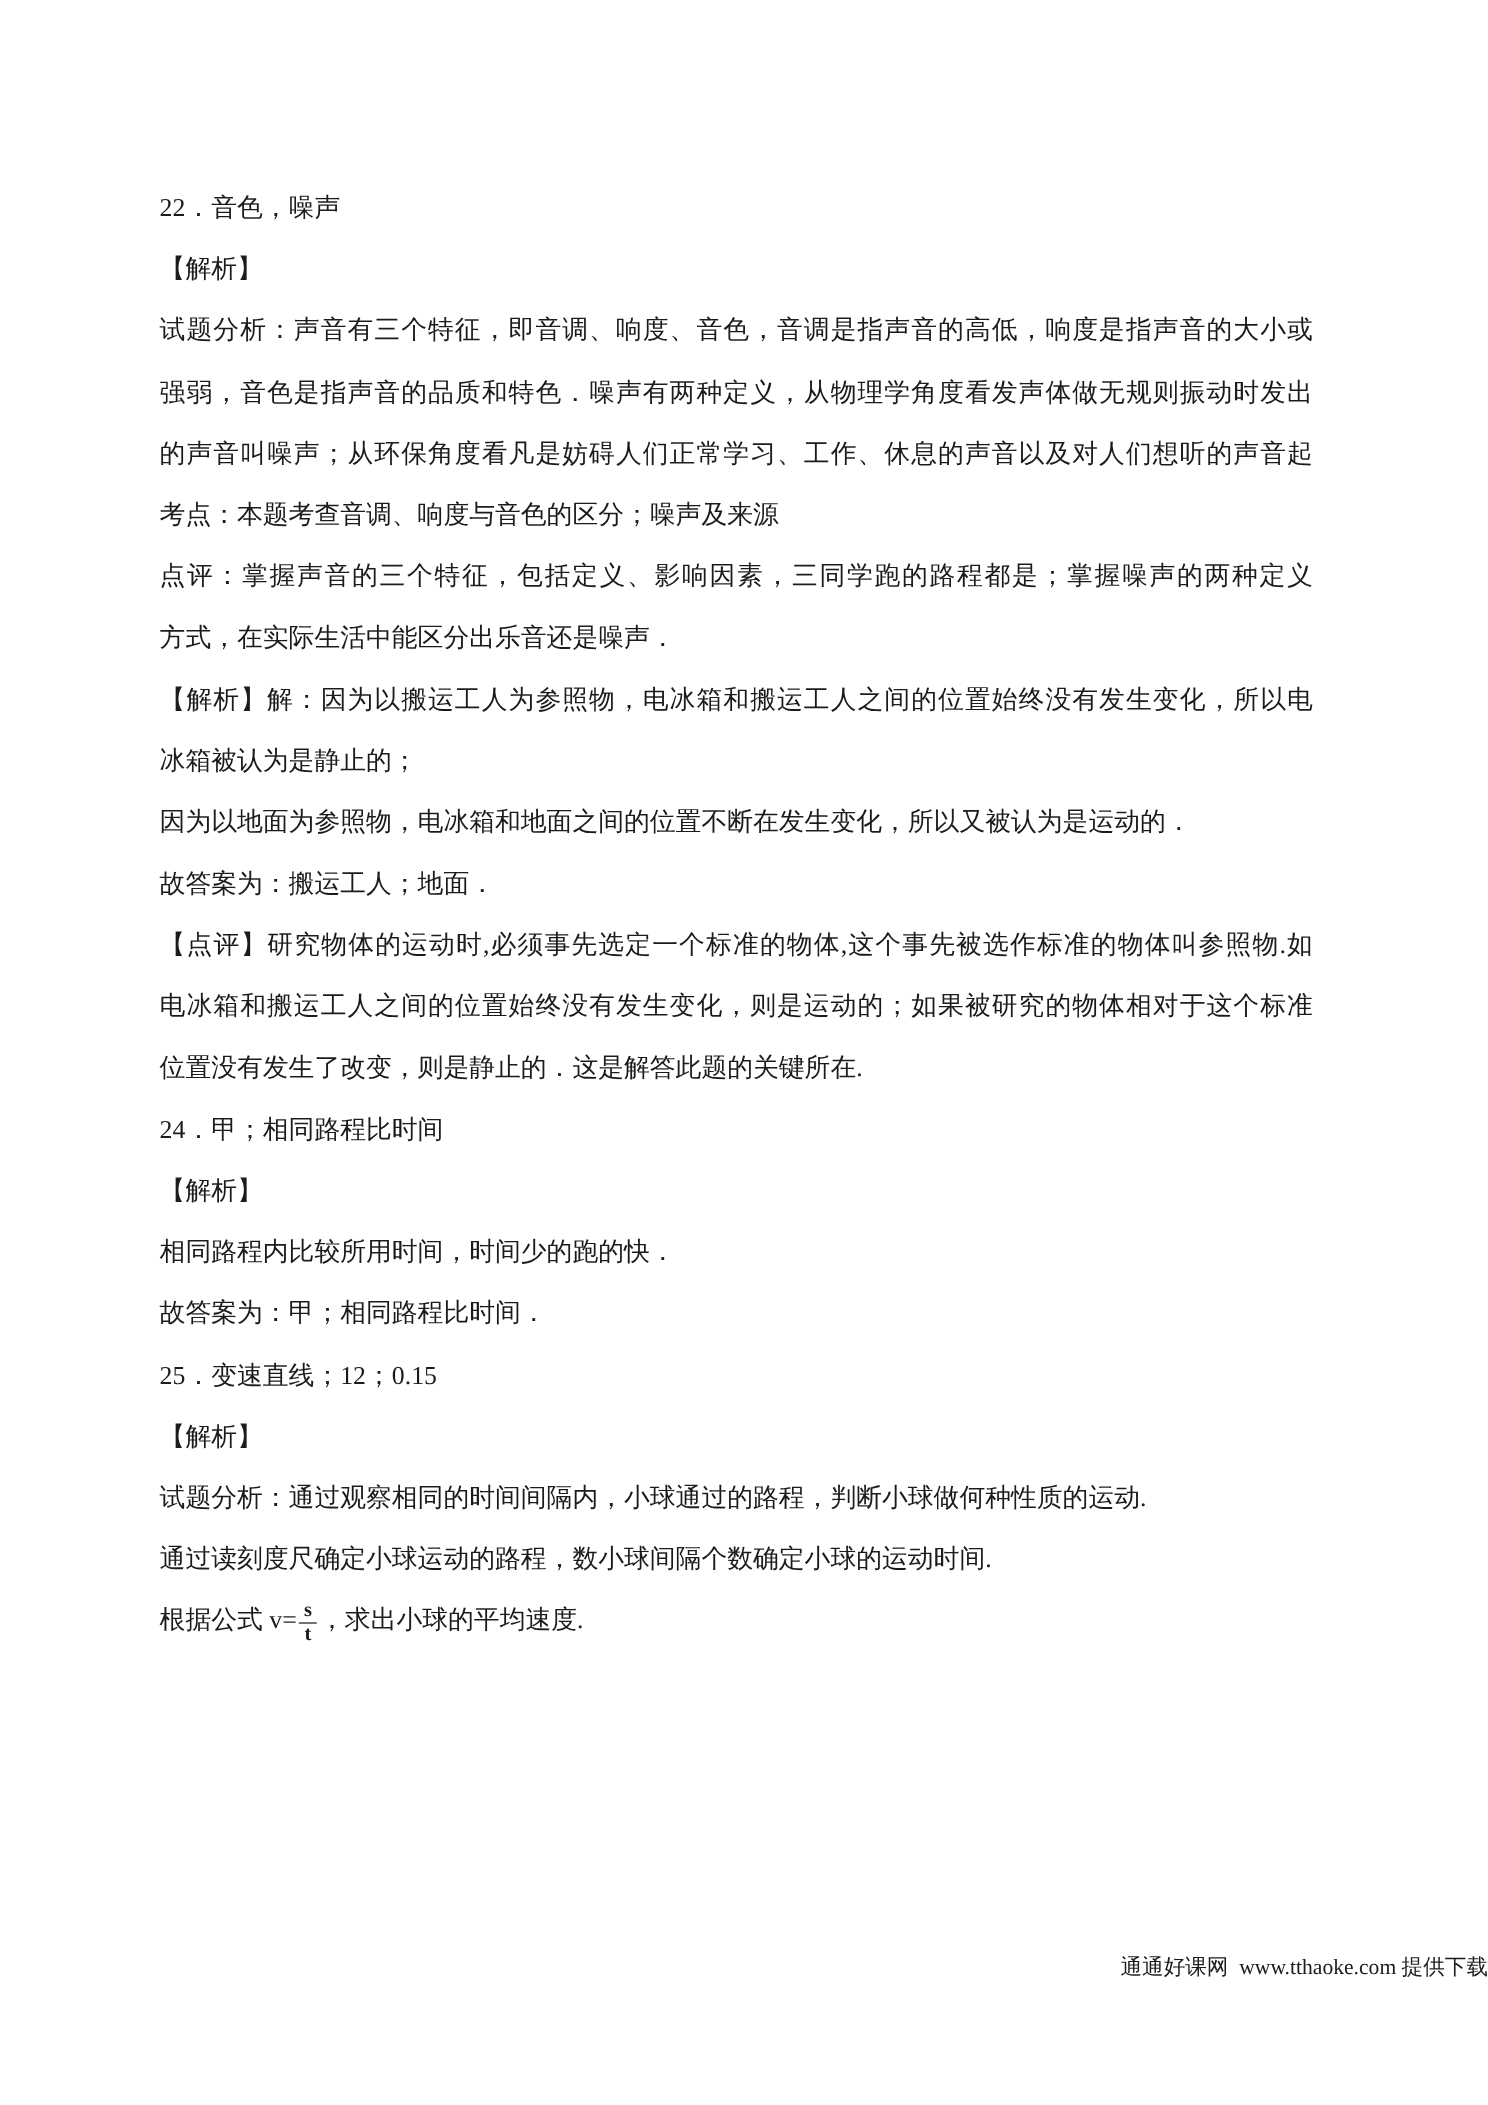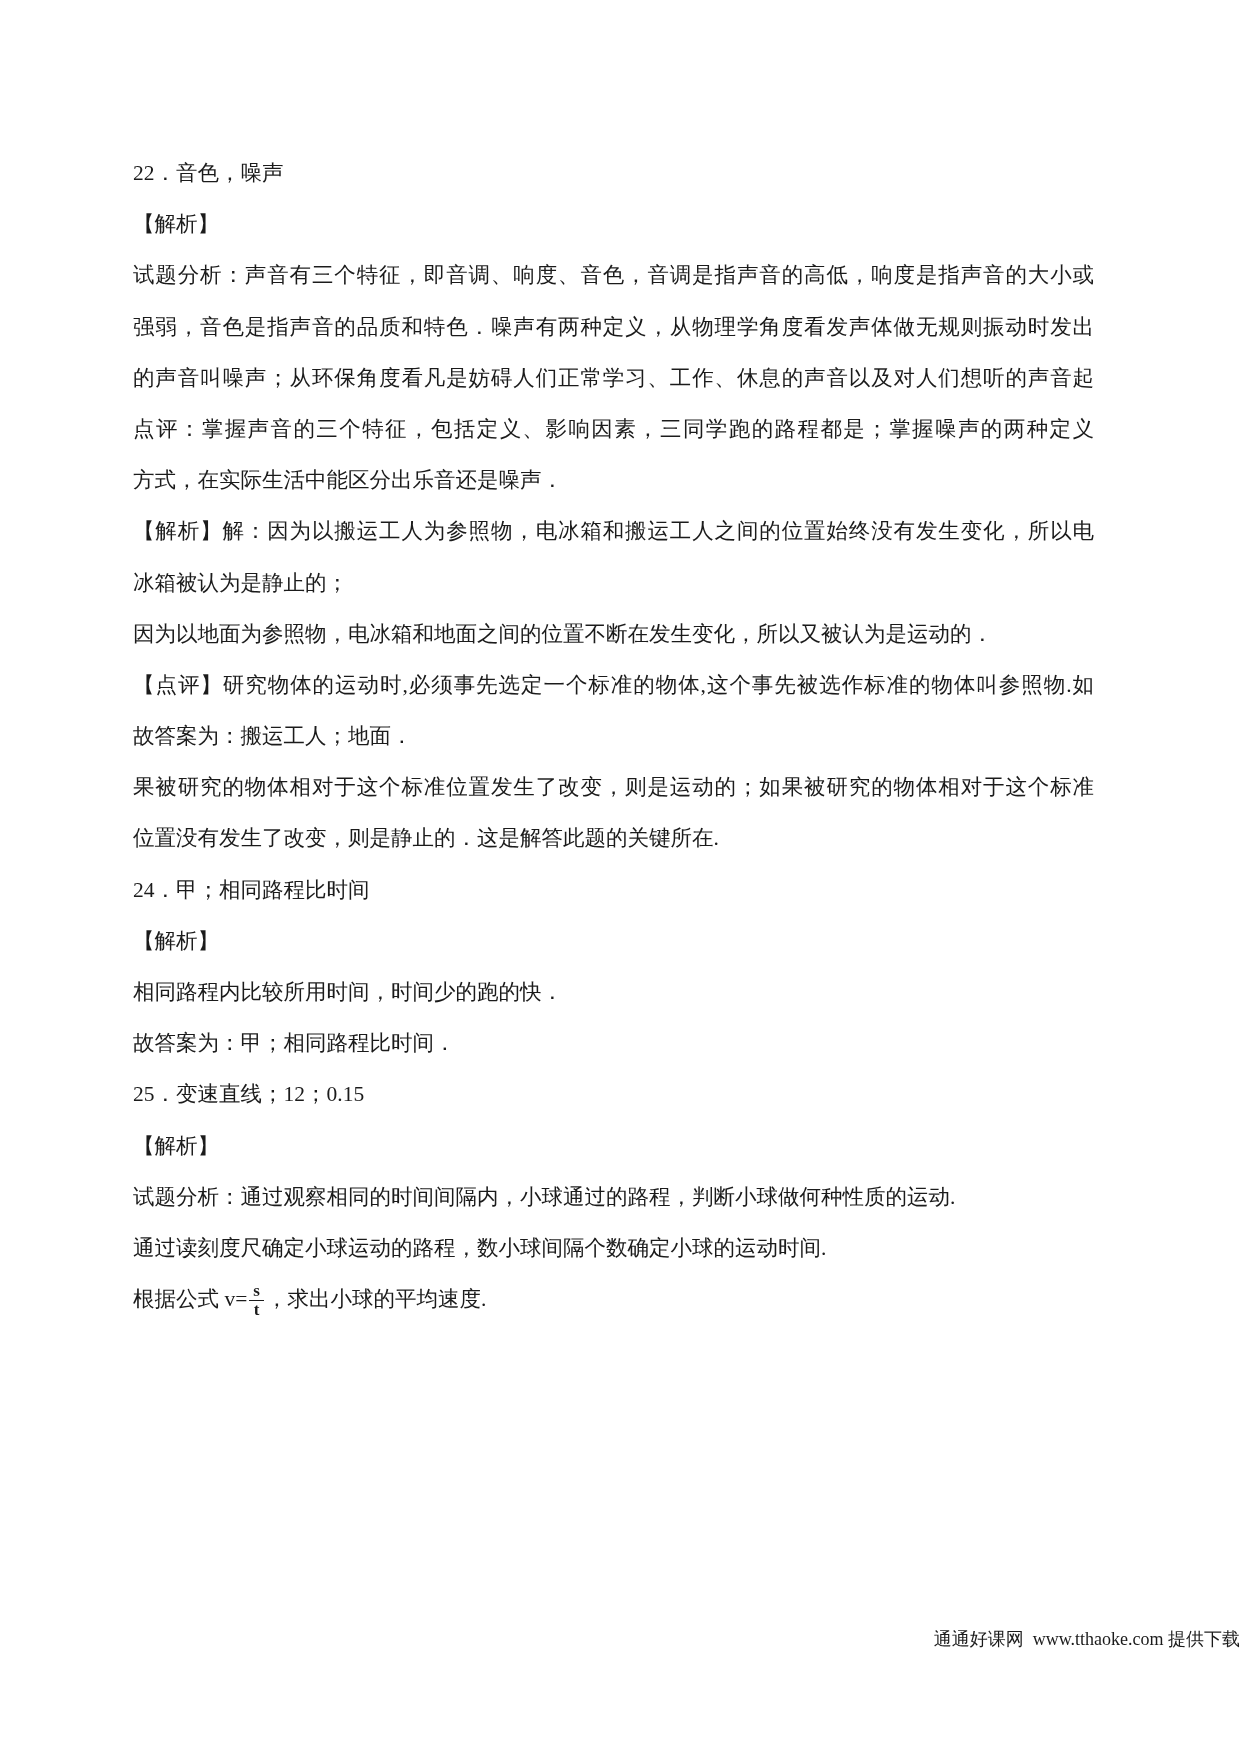--- a/index.html
+++ b/index.html
@@ -71,28 +71,29 @@
 </head>
 <body>
 
 <div class="page">
   <div class="content">
     <div class="line">22．音色，噪声</div>
     <div class="line">【解析】</div>
     <div class="line full">试题分析：声音有三个特征，即音调、响度、音色，音调是指声音的高低，响度是指声音的大小或</div>
     <div class="line full">强弱，音色是指声音的品质和特色．噪声有两种定义，从物理学角度看发声体做无规则振动时发出</div>
     <div class="line full">的声音叫噪声；从环保角度看凡是妨碍人们正常学习、工作、休息的声音以及对人们想听的声音起</div>
+    <div class="line">考点：本题考查音调、响度与音色的区分；噪声及来源</div>
     <div class="line full">点评：掌握声音的三个特征，包括定义、影响因素，三同学跑的路程都是；掌握噪声的两种定义</div>
     <div class="line">方式，在实际生活中能区分出乐音还是噪声．</div>
     <div class="line full">【解析】解：因为以搬运工人为参照物，电冰箱和搬运工人之间的位置始终没有发生变化，所以电</div>
     <div class="line">冰箱被认为是静止的；</div>
     <div class="line">因为以地面为参照物，电冰箱和地面之间的位置不断在发生变化，所以又被认为是运动的．</div>
+    <div class="line">故答案为：搬运工人；地面．</div>
     <div class="line full">【点评】研究物体的运动时,必须事先选定一个标准的物体,这个事先被选作标准的物体叫参照物.如</div>
-    <div class="line">故答案为：搬运工人；地面．</div>
-    <div class="line full">果被研究的物体相对于这个标准位置发生了改变，则是运动的；如果被研究的物体相对于这个标准</div>
+    <div class="line full">电冰箱和搬运工人之间的位置始终没有发生变化，则是运动的；如果被研究的物体相对于这个标准</div>
     <div class="line">位置没有发生了改变，则是静止的．这是解答此题的关键所在.</div>
     <div class="line">24．甲；相同路程比时间</div>
     <div class="line">【解析】</div>
     <div class="line">相同路程内比较所用时间，时间少的跑的快．</div>
     <div class="line">故答案为：甲；相同路程比时间．</div>
     <div class="line">25．变速直线；12；0.15</div>
     <div class="line">【解析】</div>
     <div class="line">试题分析：通过观察相同的时间间隔内，小球通过的路程，判断小球做何种性质的运动.</div>
     <div class="line">通过读刻度尺确定小球运动的路程，数小球间隔个数确定小球的运动时间.</div>
     <div class="line formula-line">

